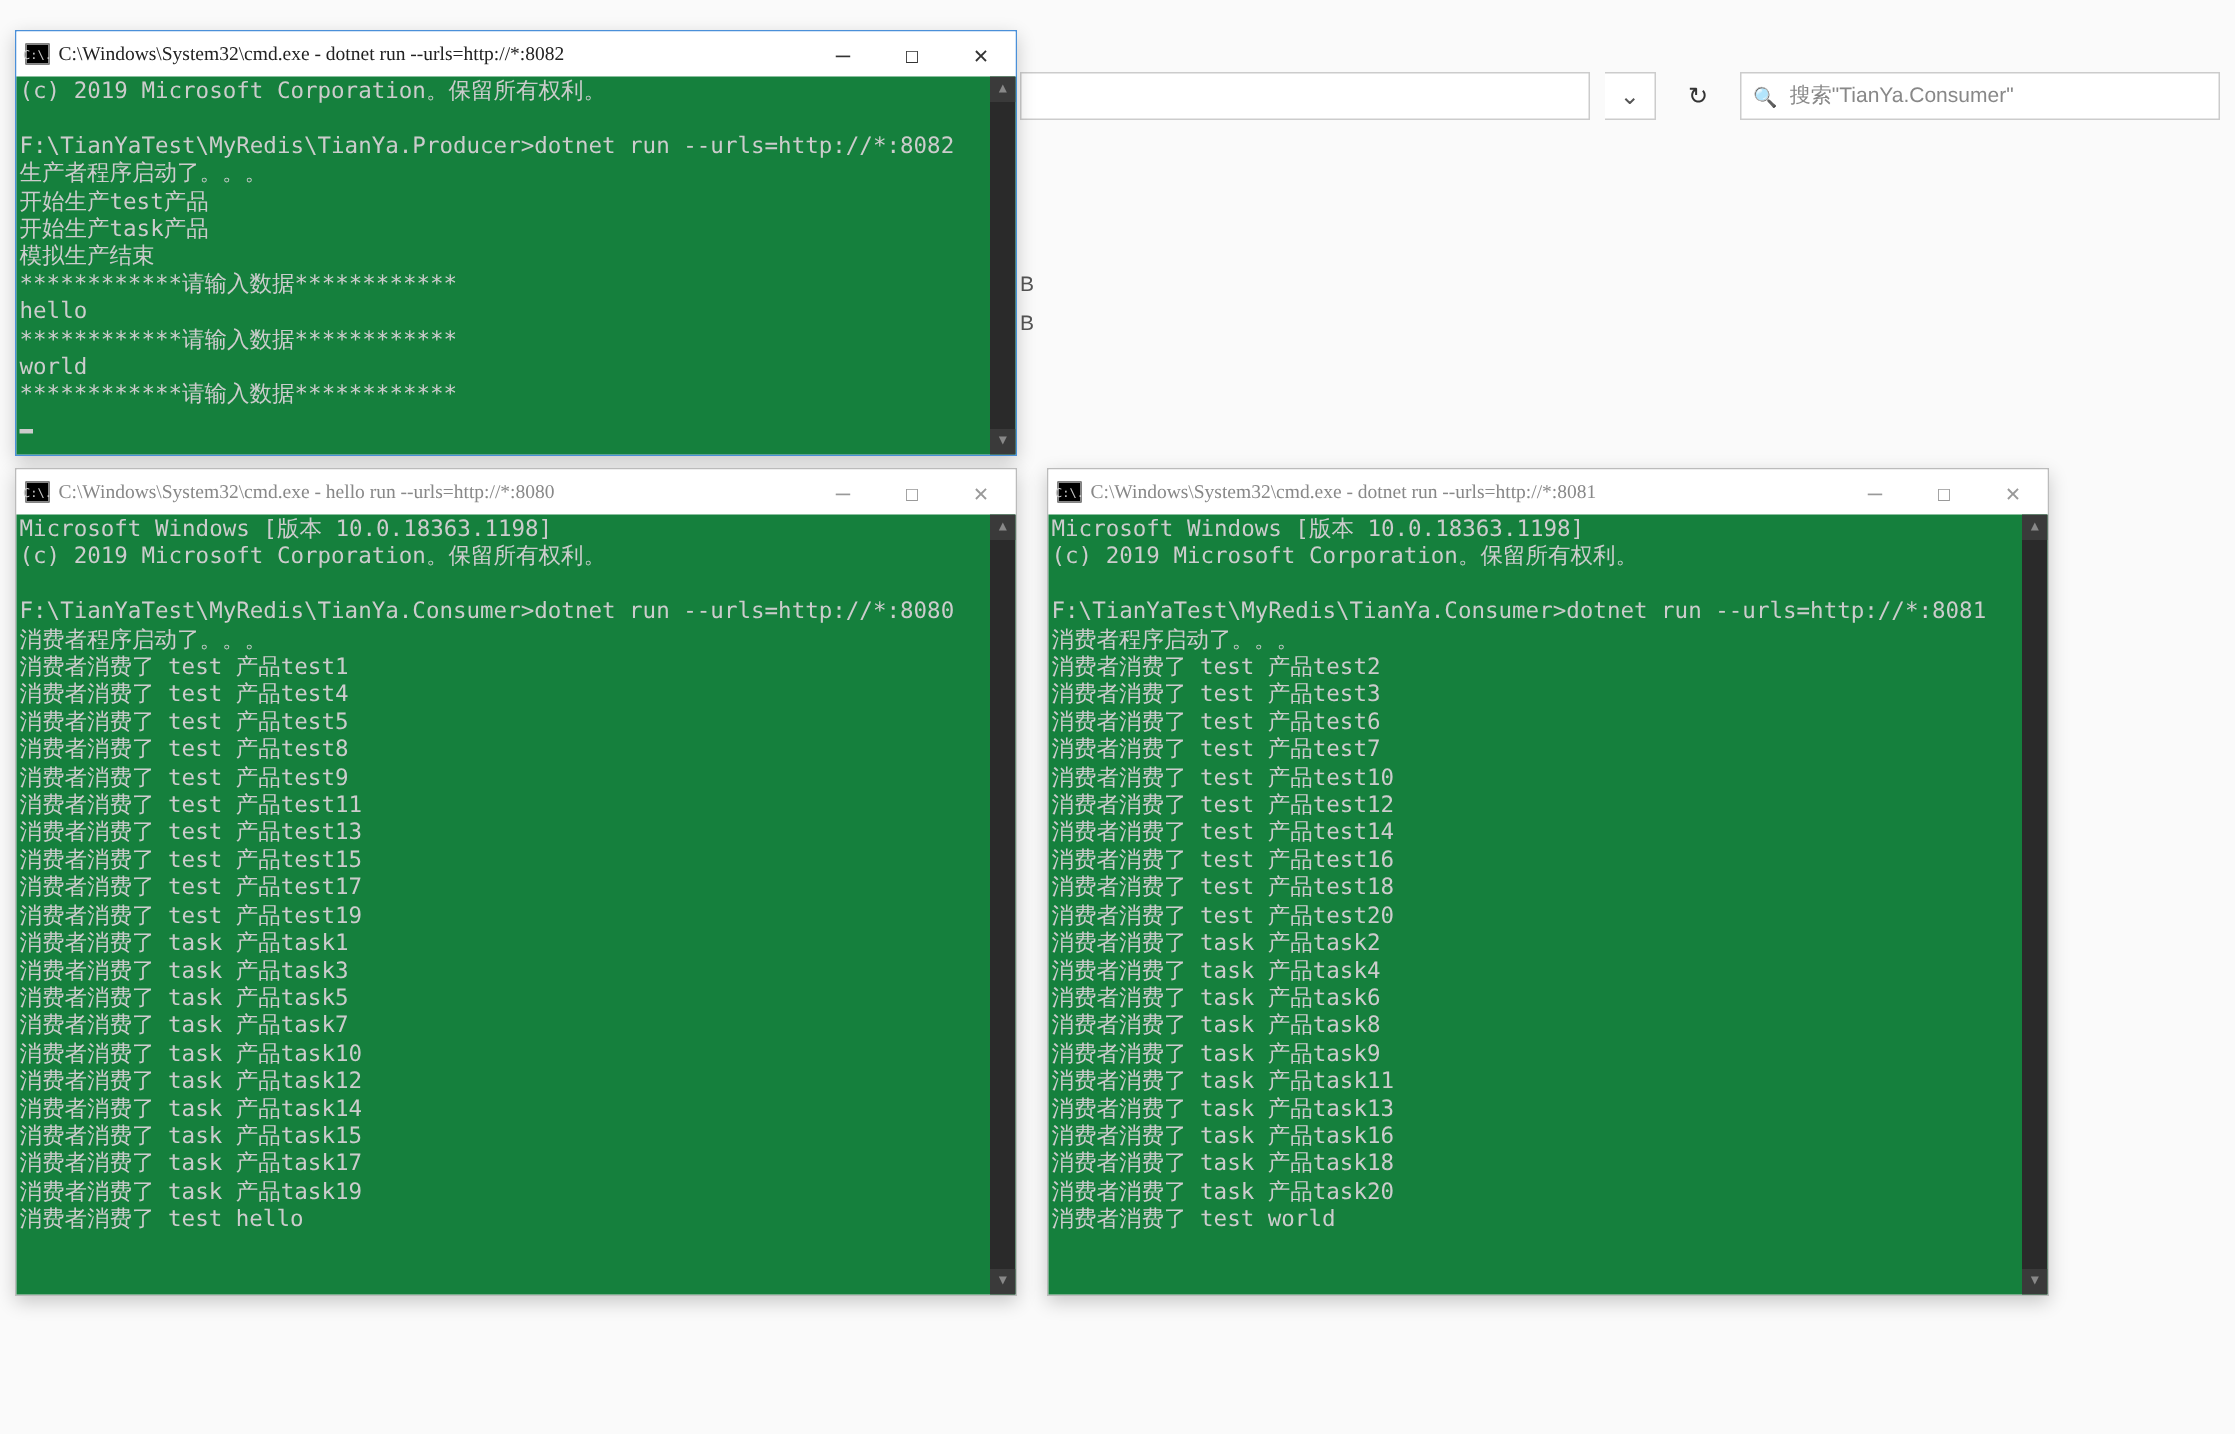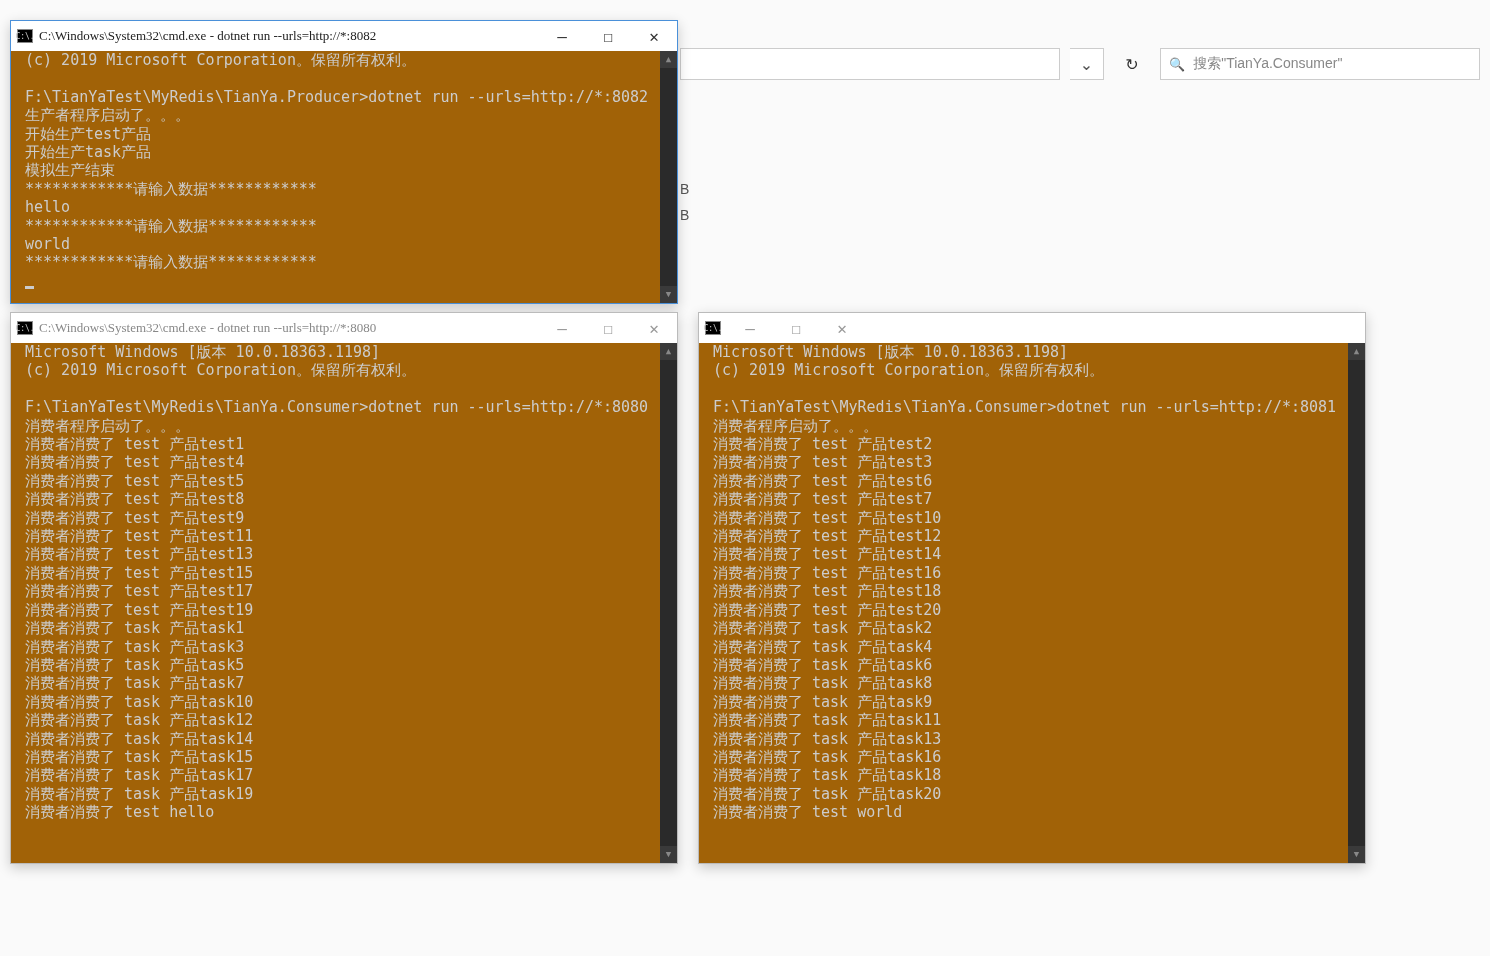--- a/index.html
+++ b/index.html
@@ -108,27 +108,27 @@
     display:flex;
     align-items:center;
     justify-content:center;
     color:#333;
     font-family: "Segoe UI Symbol", monospace;
   }
   .inactive .tb-btn { color:#999; }
 
   .console {
     flex:1;
-    background: #a16207;
+    background: #15803d;
     color: #ccc;
     font-family: "NSimSun","SimSun", "Consolas", monospace;
     font-size: 15px;
     line-height: 18.4px;
     white-space: pre;
-    padding: 0 14px;
+    padding: 0 2px;
     overflow: hidden;
     position: relative;
   }
   .scrollbar {
     position:absolute;
     right:0; top:0; bottom:0;
     width:17px;
     background: #2a2a2a;
     display:flex;
     flex-direction:column;
@@ -181,21 +181,21 @@
 ************请输入数据************
 hello
 ************请输入数据************
 world
 ************请输入数据************
 <span class="cursor"></span><div class="scrollbar"><div class="sbbtn">▲</div><div class="sbbtn">▼</div></div></div>
     </div>
     <div class="cmd-window inactive" style="left: 10px; top: 312px; width: 668px; height: 552px;">
       <div class="titlebar">
         <div class="tb-icon">C:\.</div>
-        <div class="tb-title">C:\Windows\System32\cmd.exe - dotnet  run --urls=http://*:8080</div>
+        <div class="tb-title">C:\Windows\System32\cmd.exe - hello  run --urls=http://*:8080</div>
         <div class="tb-controls">
           <div class="tb-btn">—</div>
           <div class="tb-btn">☐</div>
           <div class="tb-btn close">✕</div>
         </div>
       </div>
       <div class="console">Microsoft Windows [版本 10.0.18363.1198]
 (c) 2019 Microsoft Corporation。保留所有权利。
 
 F:\TianYaTest\MyRedis\TianYa.Consumer&gt;dotnet run --urls=http://*:8080
@@ -218,20 +218,21 @@
 消费者消费了 task 产品task12
 消费者消费了 task 产品task14
 消费者消费了 task 产品task15
 消费者消费了 task 产品task17
 消费者消费了 task 产品task19
 消费者消费了 test hello<div class="scrollbar"><div class="sbbtn">▲</div><div class="sbbtn">▼</div></div></div>
     </div>
     <div class="cmd-window inactive" style="left: 698px; top: 312px; width: 668px; height: 552px;">
       <div class="titlebar">
         <div class="tb-icon">C:\.</div>
+        <div class="tb-title">C:\Windows\System32\cmd.exe - dotnet  run --urls=http://*:8081</div>
         <div class="tb-controls">
           <div class="tb-btn">—</div>
           <div class="tb-btn">☐</div>
           <div class="tb-btn close">✕</div>
         </div>
       </div>
       <div class="console">Microsoft Windows [版本 10.0.18363.1198]
 (c) 2019 Microsoft Corporation。保留所有权利。
 
 F:\TianYaTest\MyRedis\TianYa.Consumer&gt;dotnet run --urls=http://*:8081

